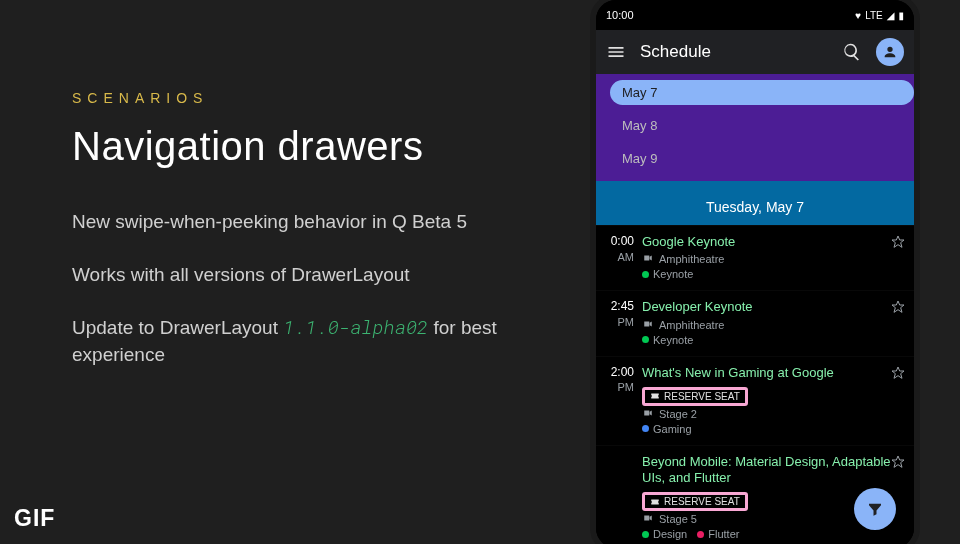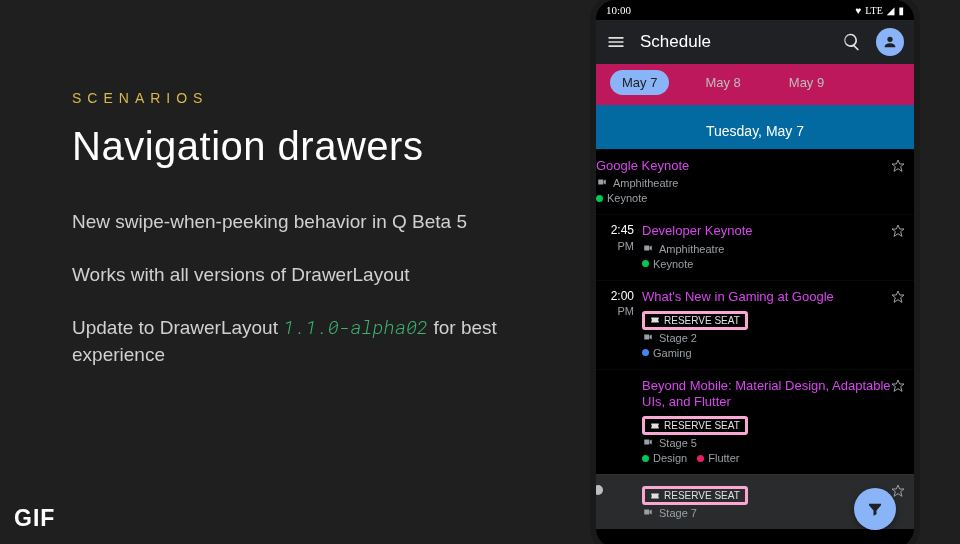--- a/index.html
+++ b/index.html
@@ -33,55 +33,55 @@
     letter-spacing:1px;
   }
   
   .phone-frame {
     position:absolute; left:590px; top:-6px;
     width:330px; height:560px;
     background:#000; border:6px solid #1a1a1a;
     border-radius:26px; overflow:hidden;
   }
   .status-bar {
-    height:20px; display:flex; align-items:center; justify-content:space-between;
-    padding:0 10px; font-size:11px; color:#fff; background:#000;font-family:Liberation Serif, serif;
+    height:30px; display:flex; align-items:center; justify-content:space-between;
+    padding:0 10px; font-size:11px; color:#fff; background:#000;
   }
   .status-right { display:flex; gap:4px; align-items:center; font-size:10px;}
   .app-bar {
     height:44px; background:#202124; display:flex; align-items:center;
     padding:0 10px; gap:14px;
   }
   .app-title { font-size:17px; color:#fff; flex:1; }
   .icon { width:20px; height:20px; display:inline-flex; align-items:center; justify-content:center; }
   .icon svg { width:100%; height:100%; fill:#e0e0e0; }
   .avatar {
     width:28px; height:28px; border-radius:50%;
     background:#8ab4f8; display:flex; align-items:center; justify-content:center;
   }
   .avatar svg { width:16px; height:16px; fill:#202124; }
   .date-chips {
-    background:#be185d; padding:6px 0 10px 14px; display:flex; gap:24px;
-    font-size:13px; color:#bdbdbd;
+    background:#4c1d95; padding:6px 0 10px 14px; display:flex; gap:8px;
+    font-size:13px; color:#bdbdbd;flex-direction:column;
   }
   .chip { padding:5px 12px; border-radius:14px; }
   .chip.active { background:#8ab4f8; color:#202124; }
   .date-header { text-align:center; font-size:14px; color:#fff; padding:18px 0 10px; background:#0369a1;}
   .session {
     display:flex; background:#000; padding:8px 10px 10px 0;
     border-top:1px solid rgba(255,255,255,0.03);
     position:relative;
   }
   .session .time {
     width:46px; text-align:right; padding-right:8px;
     font-size:11px; color:#9aa0a6; line-height:1.3; flex-shrink:0;
   }
   .session .time .hh { color:#fff; font-size:12px; }
   .session .body { flex:1; font-size:12px; color:#e0e0e0; }
-  .session .sess-title { font-size:13px; color:#d946ef; margin-bottom:3px; line-height:1.25;}
+  .session .sess-title { font-size:13px; color:#86efac; margin-bottom:3px; line-height:1.25;}
   .meta-row { display:flex; align-items:center; gap:5px; font-size:11px; color:#9aa0a6; margin-top:2px;}
   .meta-row svg { width:12px; height:10px; fill:#9aa0a6; }
   .dot { width:7px; height:7px; border-radius:50%; display:inline-block; }
   .star {
     position:absolute; right:8px; top:8px; width:16px; height:16px;
   }
   .star svg { width:16px;height:16px; fill:none; stroke:#9aa0a6; stroke-width:1.5;}
   .reserve {
     display:inline-flex; align-items:center; gap:4px;
     border:3px solid #f9a8d4; border-radius:3px;
@@ -147,20 +147,24 @@
     </span>
   </div>
   <div class="date-chips" id="chips">
       <span class="chip active">May 7</span>
       <span class="chip">May 8</span>
       <span class="chip">May 9</span>
     </div>
   <div class="date-header">Tuesday, May 7</div>
   <div id="sessions">
       <div class="session">
+        <div class="time">
+          <div class="hh">0:00</div>
+          <div>AM</div>
+        </div>
         <div class="body">
           <div class="sess-title">Google Keynote</div>
           <div class="meta-row">
             <span><svg viewBox="0 0 24 24">
                 <path d="M3 6h12v12H3zM16 9l5-3v12l-5-3z"></path>
               </svg></span>
             <span>Amphitheatre</span>
           </div>
           <div class="tags">
             <span class="tag">

